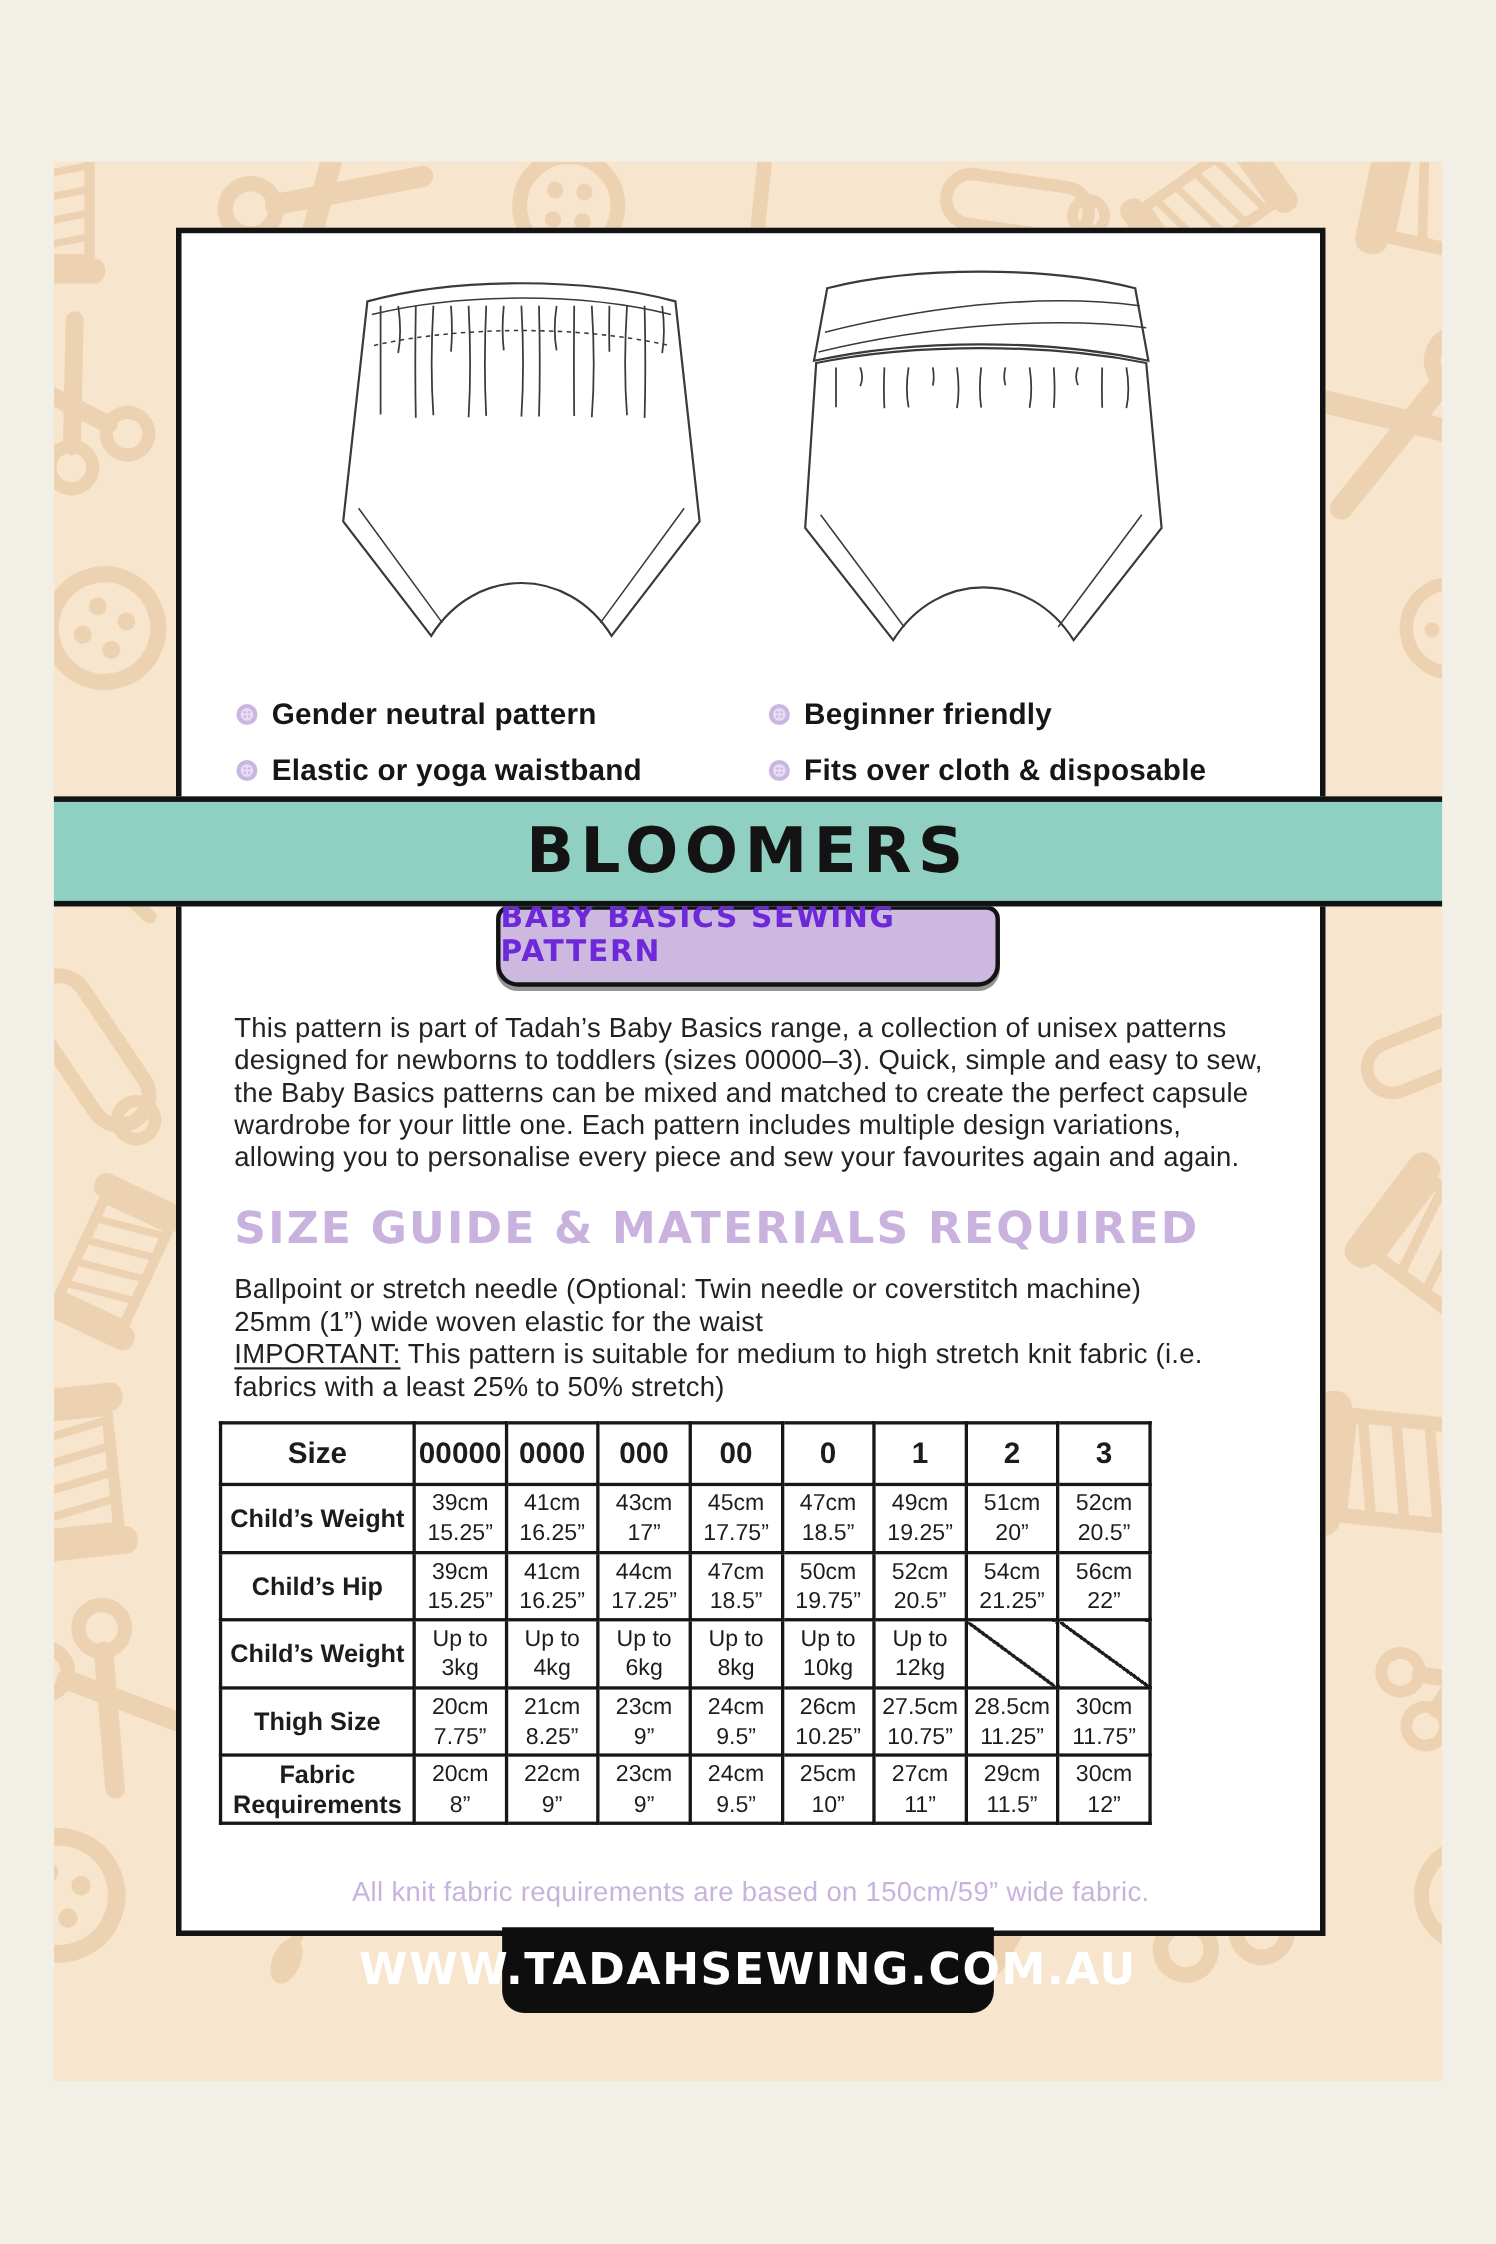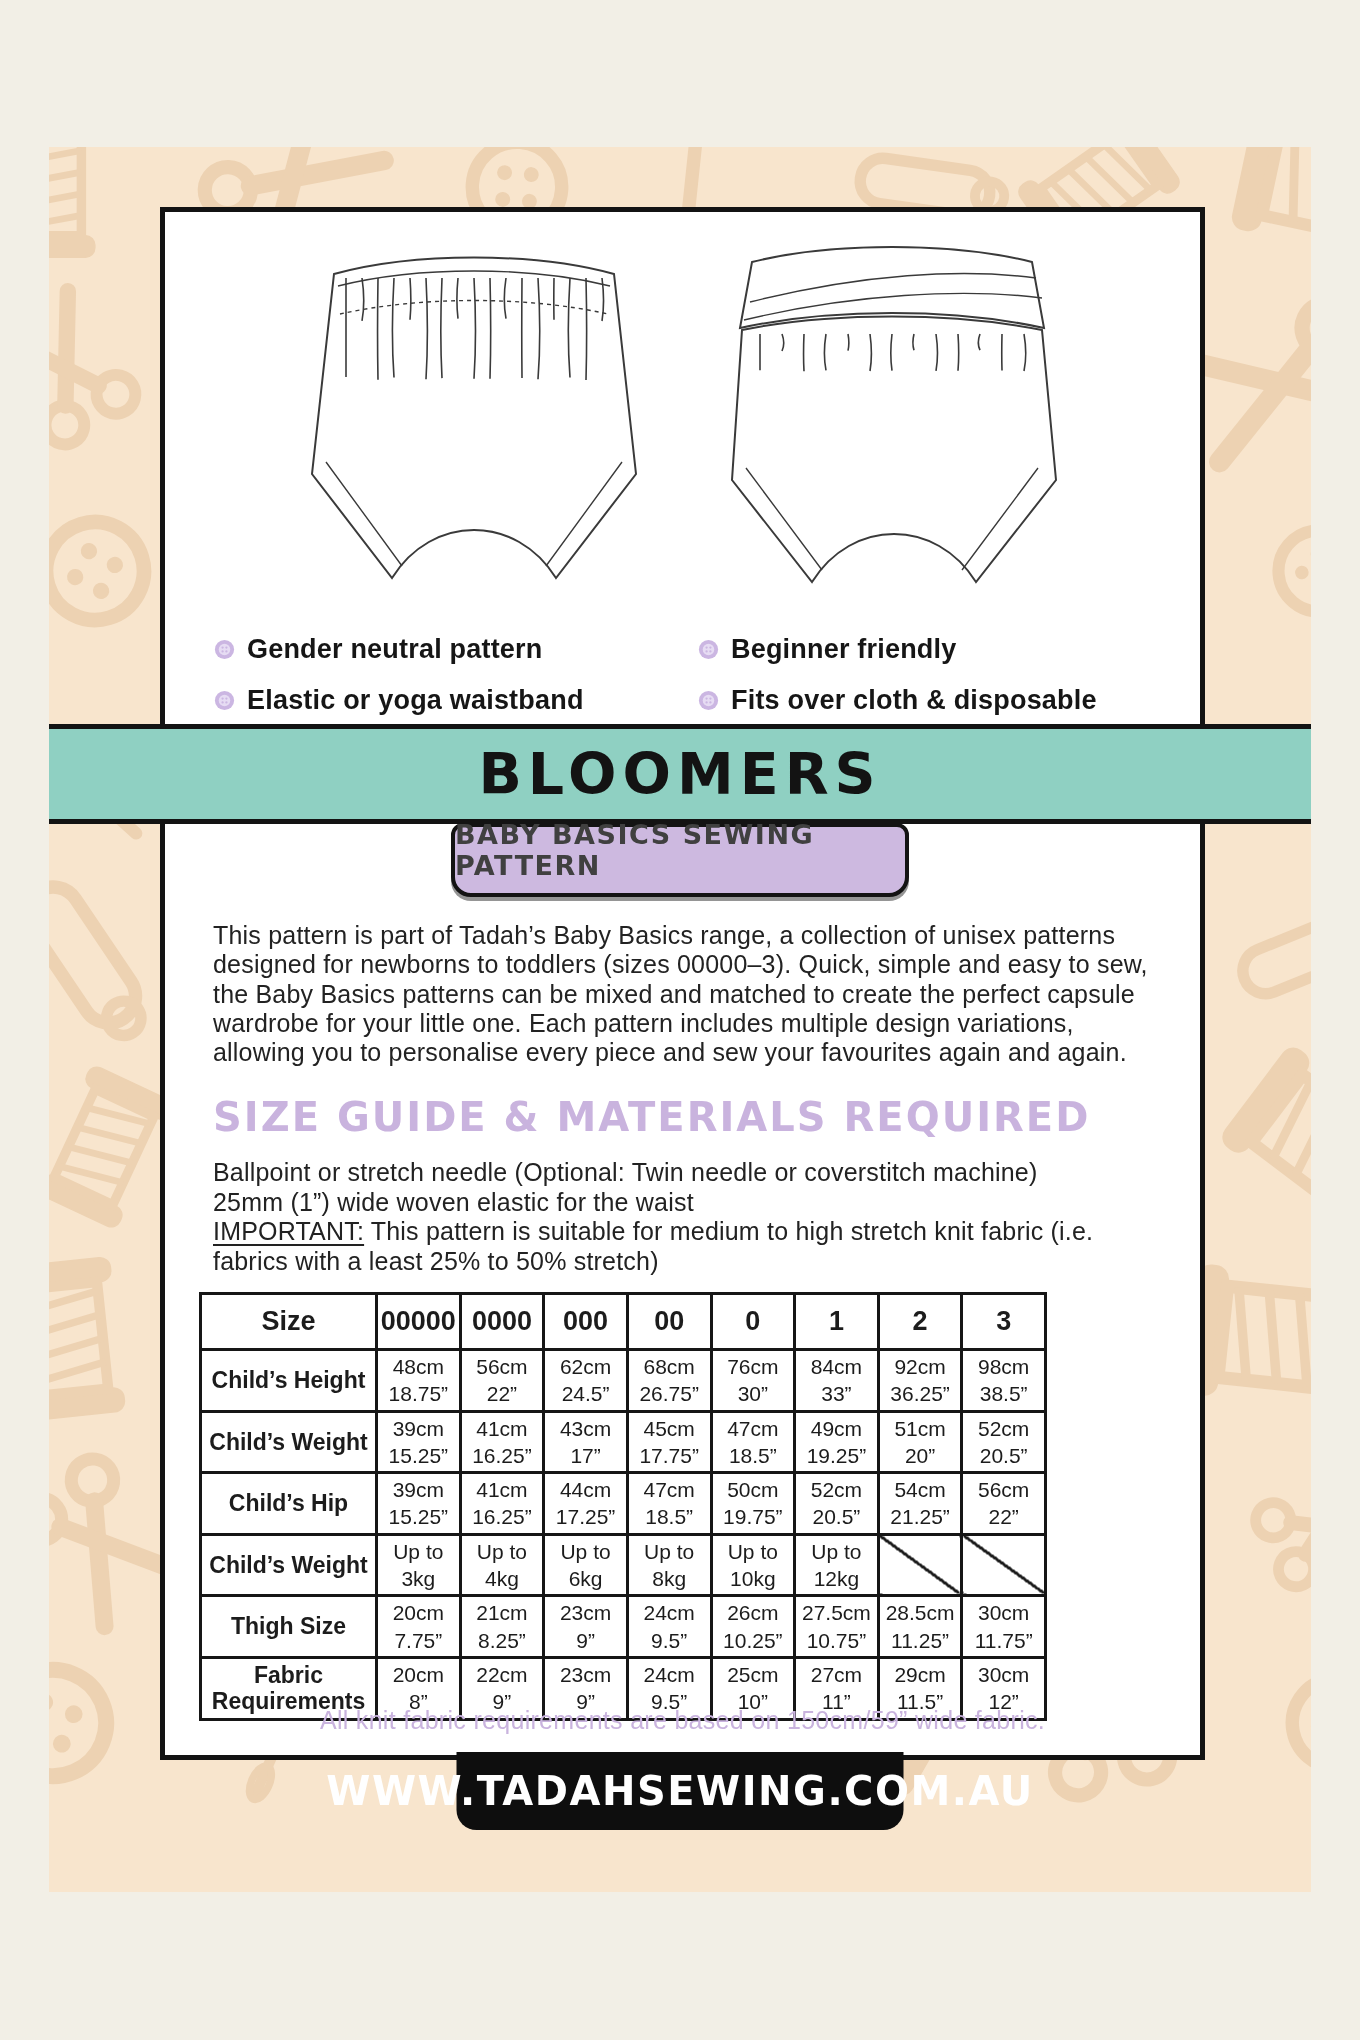--- a/index.html
+++ b/index.html
@@ -30,21 +30,21 @@
   .bullet svg{flex:0 0 auto}
   
   .banner{left:49px;top:724px;width:1262px;height:100px;background:var(--teal);
     border-top:5px solid #131313;border-bottom:5px solid #131313;
     display:flex;align-items:center;justify-content:center;z-index:6}
   .banner-title{font-family:"DejaVu Sans",sans-serif;font-size:57px;font-weight:800;letter-spacing:6px;color:#131313}
   
   .badge{left:50%;transform:translateX(-50%);top:823px;width:458px;height:74px;background:var(--lavender);
     border:4px solid #131313;border-radius:12px 12px 20px 20px;box-shadow:0 4px 0 rgba(19,19,19,.45);
     display:flex;align-items:flex-end;justify-content:center;padding-bottom:12px;z-index:5}
-  .badge-text{font-family:"DejaVu Sans",sans-serif;font-size:27px;font-weight:700;letter-spacing:1.5px;color:#404040}
+  .badge-text{font-family:"DejaVu Sans",sans-serif;font-size:27px;font-weight:700;letter-spacing:1.5px;color:#6d28d9}
   
   .intro{left:213px;top:921px;width:948px;font-size:25px;line-height:1.17;letter-spacing:.2px;color:#222;z-index:2}
   
   .section-heading{left:213px;top:1094px;font-family:"DejaVu Sans",sans-serif;font-size:40px;font-weight:700;
     letter-spacing:2px;color:var(--lavender-text);z-index:2}
   
   .materials{left:213px;top:1158px;width:952px;font-size:25px;line-height:1.185;letter-spacing:.2px;color:#222;z-index:2}
   .materials .uline{text-decoration:underline;text-underline-offset:4px}
   
   .size-table{left:199px;top:1292px;border-collapse:collapse;table-layout:fixed;width:848px;z-index:2;background:#fff}
@@ -290,39 +290,20 @@
         <th class="col-size">000</th>
         <th class="col-size">00</th>
         <th class="col-size">0</th>
         <th class="col-size">1</th>
         <th class="col-size">2</th>
         <th class="col-size">3</th>
       </tr>
     </thead>
   <tbody>
       <tr>
-        <th>Child’s Height</th>
-        <td>48cm
-18.75”</td>
-        <td>56cm
-22”</td>
-        <td>62cm
-24.5”</td>
-        <td>68cm
-26.75”</td>
-        <td>76cm
-30”</td>
-        <td>84cm
-33”</td>
-        <td>92cm
-36.25”</td>
-        <td>98cm
-38.5”</td>
-      </tr>
-      <tr>
         <th>Child’s Weight</th>
         <td>39cm
 15.25”</td>
         <td>41cm
 16.25”</td>
         <td>43cm
 17”</td>
         <td>45cm
 17.75”</td>
         <td>47cm

